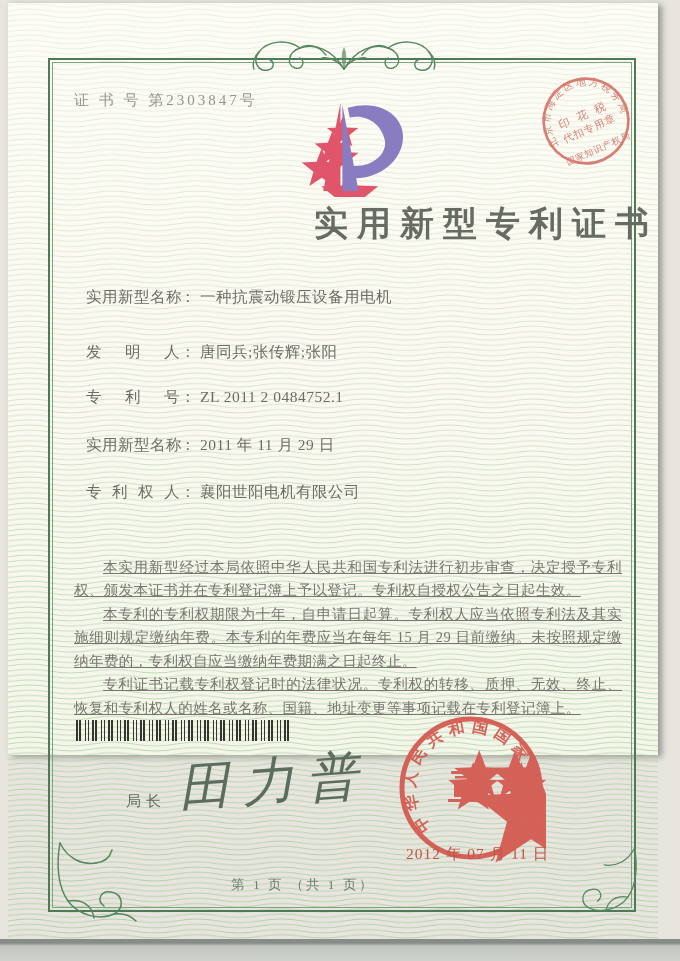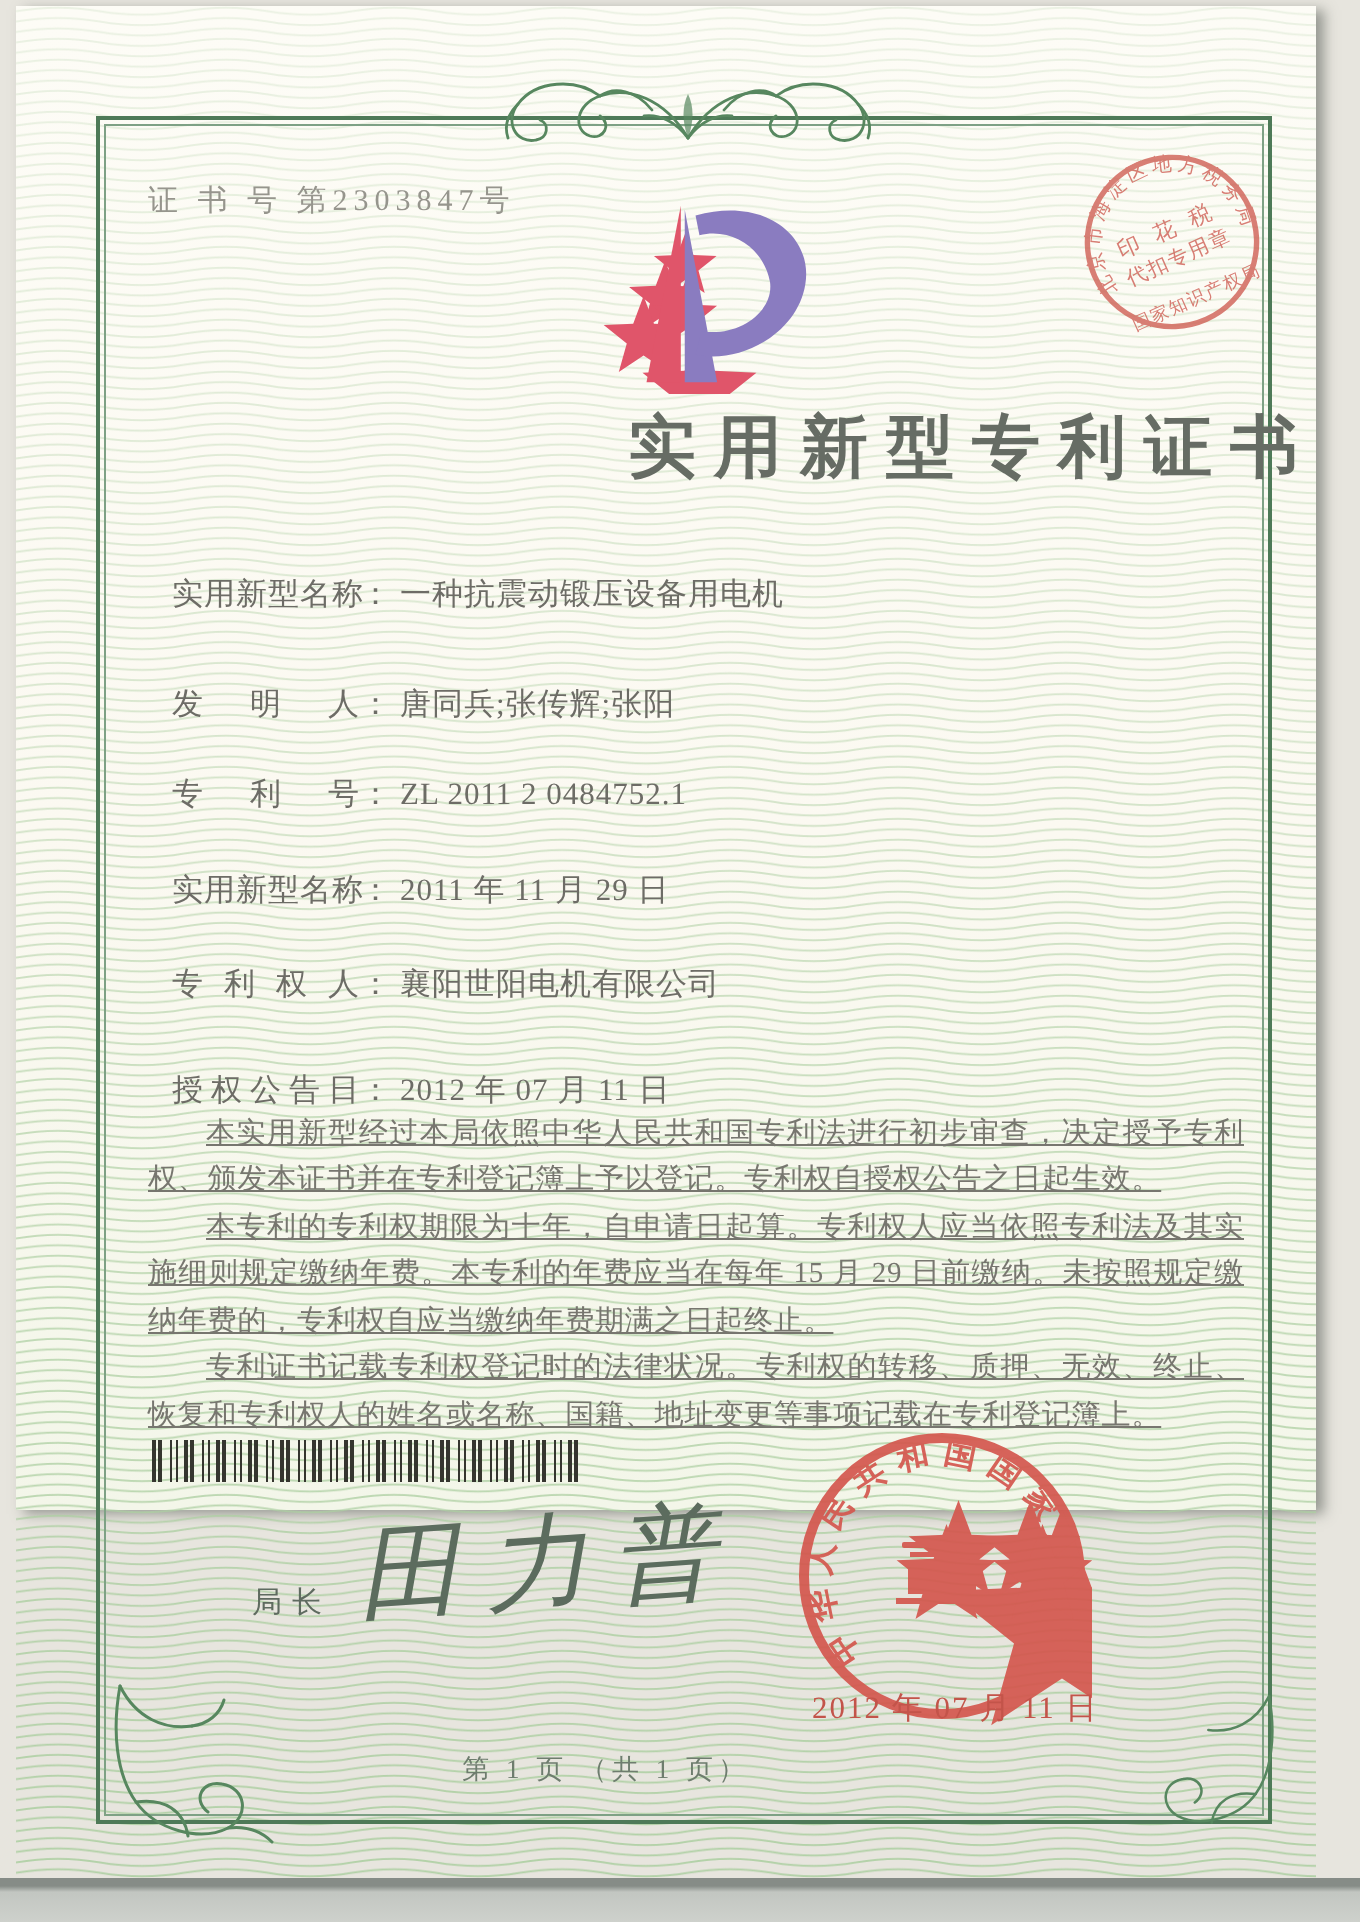--- a/index.html
+++ b/index.html
@@ -127,23 +127,20 @@
     </div>
     <div class="row" style="top:384px">
       <span class="lab">专利号</span><span class="colon">：</span><span>ZL 2011 2 0484752.1</span>
     </div>
     <div class="row" style="top:432px">
       <span class="lab">实用新型名称</span><span class="colon">：</span><span>2011 年 11 月 29 日</span>
     </div>
     <div class="row" style="top:479px">
       <span class="lab">专利权人</span><span class="colon">：</span><span>襄阳世阳电机有限公司</span>
     </div>
-    <div class="row" style="top:532px">
-      <span class="lab">授权公告日</span><span class="colon">：</span><span>2012 年 07 月 11 日</span>
-    </div>
 
     <div class="paras">
       <p>本实用新型经过本局依照中华人民共和国专利法进行初步审查，决定授予专利权、颁发本证书并在专利登记簿上予以登记。专利权自授权公告之日起生效。</p>
       <p>本专利的专利权期限为十年，自申请日起算。专利权人应当依照专利法及其实施细则规定缴纳年费。本专利的年费应当在每年 15 月 29 日前缴纳。未按照规定缴纳年费的，专利权自应当缴纳年费期满之日起终止。</p>
       <p>专利证书记载专利权登记时的法律状况。专利权的转移、质押、无效、终止、恢复和专利权人的姓名或名称、国籍、地址变更等事项记载在专利登记簿上。</p>
     </div>
 
     <div class="barcode"></div>
 
     <div class="director">局长</div>

